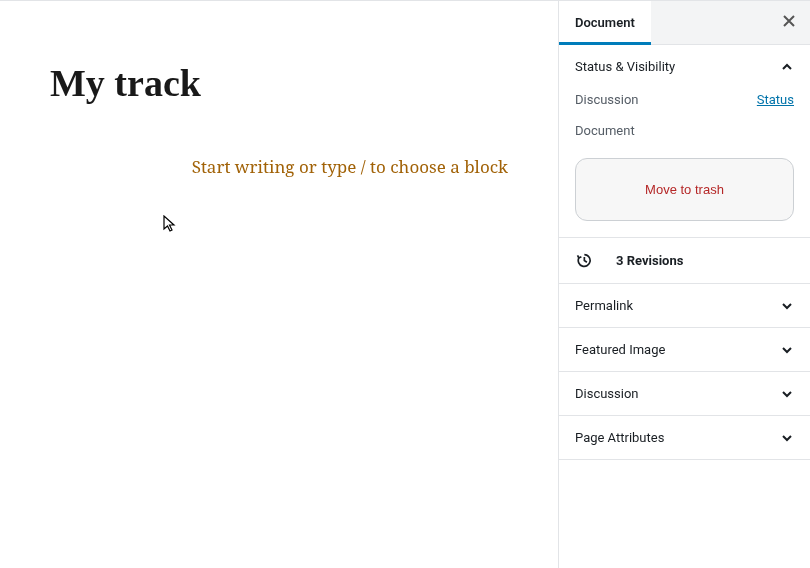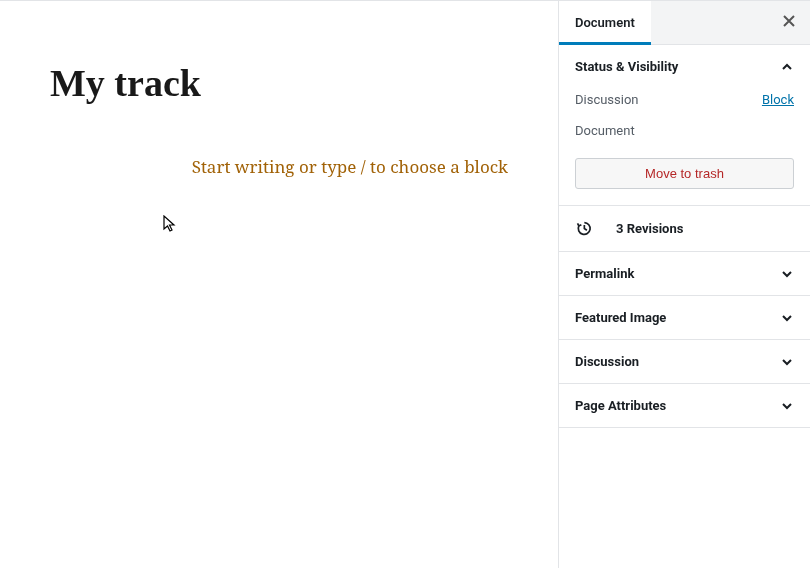--- a/index.html
+++ b/index.html
@@ -84,21 +84,21 @@
   }
   .panel {
     border-bottom: 1px solid #e2e4e7;
   }
   .panel-header {
     display: flex;
     align-items: center;
     justify-content: space-between;
     padding: 14px 16px;
     font-size: 13px;
-    font-weight: 700;
+    font-weight: 400;
     color: #191e23;
     cursor: pointer;
   }
   .chevron {
     display: inline-flex;
   }
   .panel-body {
     padding: 4px 16px 16px 16px;
   }
   .row {
@@ -114,22 +114,22 @@
     color: #0073aa;
     text-decoration: underline;
     cursor: pointer;
   }
   .trash-btn {
     width: 100%;
     border: 1px solid #ccd0d4;
     background: #f7f7f7;
     color: #b52727;
     font-size: 13px;
-    padding: 7px 10px;
-    border-radius: 3px;
+    padding: 23px 10px;
+    border-radius: 12px;
     cursor: pointer;
     margin-top: 4px;
   }
   .revisions {
     display: flex;
     align-items: center;
     padding: 14px 16px;
     font-size: 13px;
     font-weight: 700;
     color: #191e23;
@@ -171,21 +171,21 @@
       <span>Status &amp; Visibility</span>
       <span class="chevron">
         <svg width="14" height="14" viewBox="0 0 14 14">
             <path d="M3 9 L7 5 L11 9" fill="none" stroke="#191e23" stroke-width="2"></path>
           </svg>
       </span>
     </div>
     <div class="panel-body">
       <div class="row">
         <span>Discussion</span>
-        <span class="link">Block</span>
+        <span class="link">Status</span>
       </div>
       <div class="row">
         <span>Document</span>
       </div>
       <button class="trash-btn">Move to trash</button>
     </div>
   </div>
 
   <div class="revisions">
     <span class="rev-icon">

